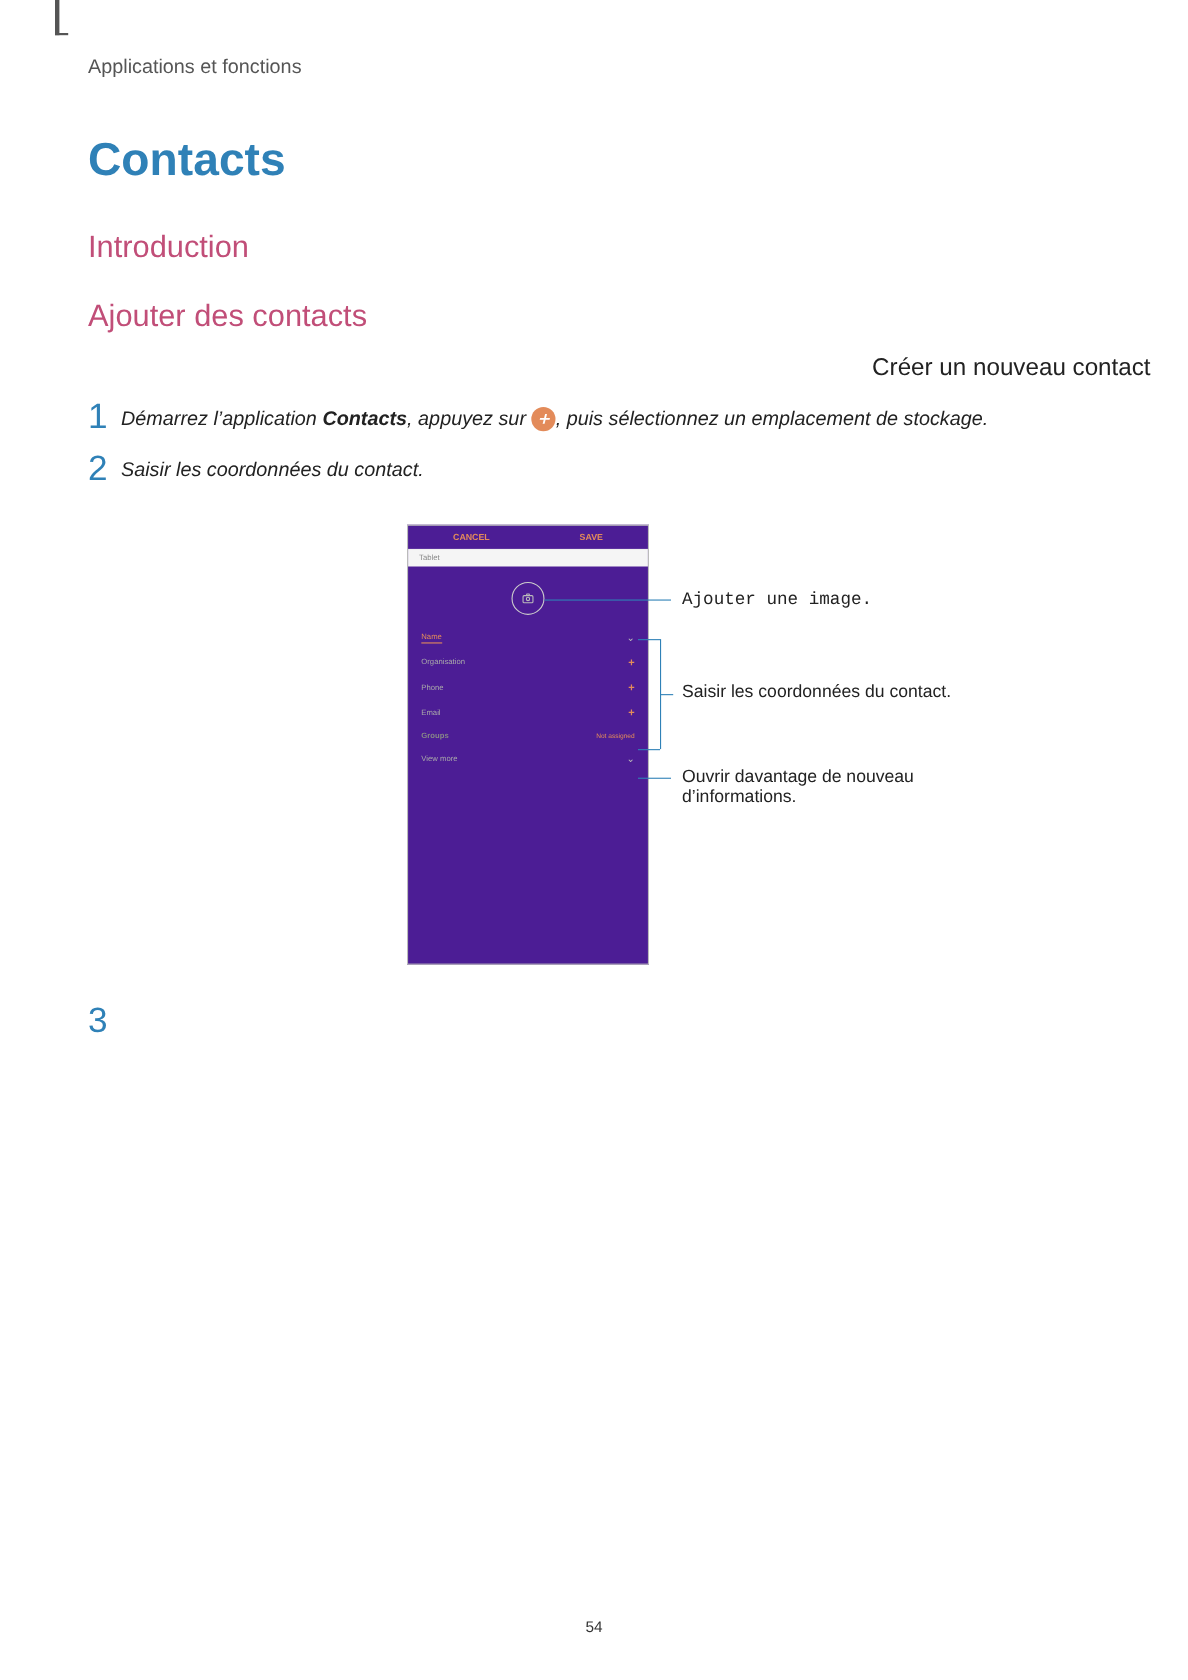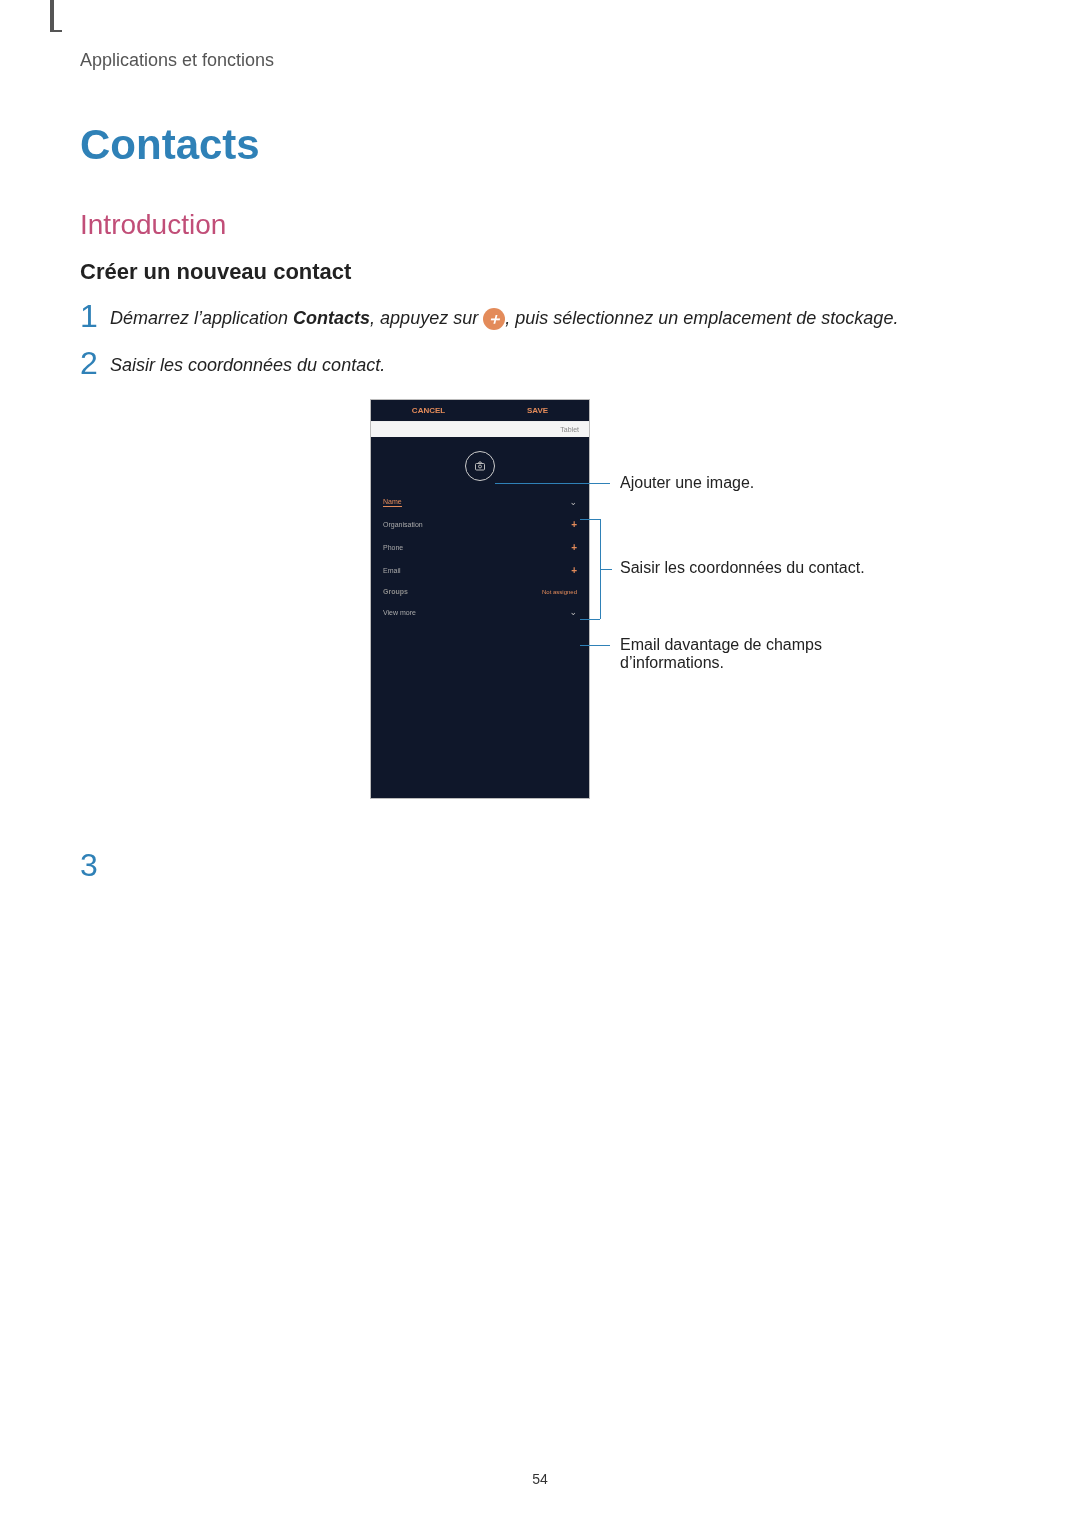--- a/index.html
+++ b/index.html
@@ -50,23 +50,24 @@
     font-weight: normal;
     margin: 30px 0 12px 0;
   }
   p.body {
     font-size: 18px;
     margin: 0 0 20px 0;
     color: #222;
   }
   h3.subsection {
     font-size: 22px;
-    font-weight: bold;
+    font-weight: normal;
     margin: 18px 0 15px 0;
     color: #222;
+    text-align: right;
   }
   .step-row {
     display: flex;
     align-items: flex-start;
     margin: 10px 0 15px 0;
   }
   .step-num {
     color: #2F81B7;
     font-size: 32px;
     font-weight: 300;
@@ -95,27 +96,26 @@
     line-height: 1;
   }
   .figure-wrap {
     position: relative;
     margin: 20px 0 30px 0;
     height: 420px;
   }
   .mock {
     position: absolute;
     left: 290px;
-    top: 0;
+    top: 16px;
     width: 220px;
     height: 400px;
     border: 1px solid #bbb;
-    background: #0f172a;
+    background: #4c1d95;
     box-sizing: border-box;
-    text-align: right;
   }
   .mock-header {
     display: flex;
     justify-content: space-around;
     padding: 6px 0;
     border-bottom: 1px solid #eee;
     font-size: 8px;
     color: #e38b5a;
     font-weight: bold;
   }
@@ -180,20 +180,21 @@
 <div class="top-border-h"></div>
 
 <div class="page">
 
   <div class="breadcrumb">Applications et fonctions</div>
 
   <h1 class="title">Contacts</h1>
 
   <h2 class="section">Introduction</h2>
 
+  <h2 class="section">Ajouter des contacts</h2>
   <h3 class="subsection">Créer un nouveau contact</h3>
 
   <div class="step-row">
     <div class="step-num">1</div>
     <div class="step-text">
       <span>Démarrez l’application </span><strong>Contacts</strong><span>, appuyez sur </span><span class="plus-icon">＋</span><span>, puis sélectionnez un emplacement de stockage.</span>
     </div>
   </div>
 
   <div class="step-row">
@@ -237,30 +238,30 @@
         <span class="mock-label">Groups</span>
         <span class="mock-right">Not assigned</span>
       </div>
       <div class="mock-row">
         <span class="mock-label">View more</span>
         <span class="mock-chevron">⌄</span>
       </div>
     </div>
 
     <div class="callout-line" style="left:415px; top:84px; width:115px; height:1px;"></div>
-    <div class="callout" style="left:540px; top:75px;">Ajouter une image.</div>
+    <div class="callout" style="left:540px; top:75px;font-family:Liberation Mono, monospace;">Ajouter une image.</div>
 
     <div class="callout-line" style="left:500px; top:120px; width:20px; height:1px;"></div>
     <div class="callout-line" style="left:520px; top:120px; width:1px; height:100px;"></div>
     <div class="callout-line" style="left:500px; top:220px; width:20px; height:1px;"></div>
     <div class="callout-line" style="left:520px; top:170px; width:12px; height:1px;"></div>
     <div class="callout" style="left:540px; top:160px;">Saisir les coordonnées du contact.</div>
 
     <div class="callout-line" style="left:500px; top:246px; width:30px; height:1px;"></div>
-    <div class="callout" style="left:540px; top:237px;">Email davantage de champs d’informations.</div>
+    <div class="callout" style="left:540px; top:237px;">Ouvrir davantage de nouveau d’informations.</div>
   </div>
 
   <div class="step-row">
     <div class="step-num">3</div>
   </div>
 
 </div>
 
 <div class="page-num">54</div>
 

